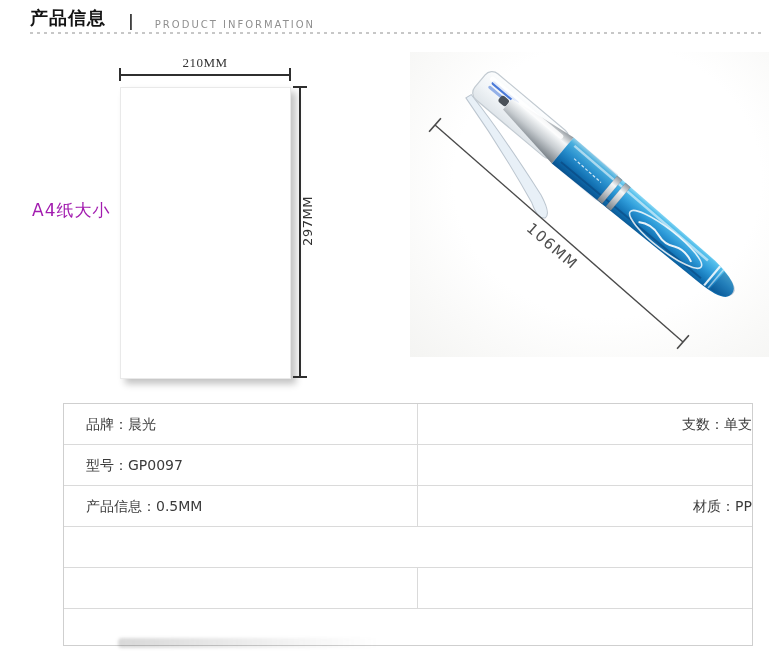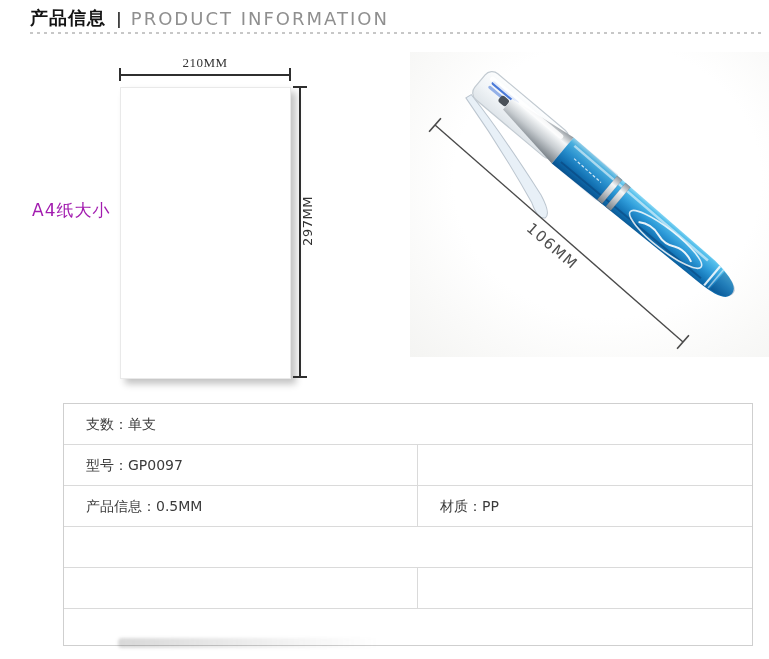--- a/index.html
+++ b/index.html
@@ -2,24 +2,24 @@
 <html><head>
 <meta charset="utf-8">
 <style>
   html,body{margin:0;padding:0;background:#ffffff;}
   #page{
     position:relative;width:769px;height:659px;background:#ffffff;
     overflow:hidden;
     font-family:"DejaVu Sans","Liberation Sans",sans-serif;
   }
   
-  .header{position:absolute;left:30px;top:6px;display:flex;align-items:center;white-space:nowrap;}
+  .header{position:absolute;left:30px;top:6px;display:flex;align-items:flex-end;white-space:nowrap;gap:12px;}
   .header .zh{font-size:18px;font-weight:bold;color:#141414;letter-spacing:1px;}
   .header .sep{font-size:16px;font-weight:bold;color:#3a3a3a;margin:0 9px 0 10px;}
-  .header .en{font-size:18px;color:#8f8f8f;letter-spacing:2px;}
+  .header .en{font-size:10px;color:#8f8f8f;letter-spacing:2px;}
   .dashed-divider{
     position:absolute;left:30px;top:32px;width:733px;height:2px;
     background:repeating-linear-gradient(90deg,#c7c7c7 0 3px,transparent 3px 7px);
   }
   
   .a4-paper{
     position:absolute;left:120px;top:87px;width:169px;height:290px;
     background:#ffffff;border:1px solid #e9e9e9;
     box-shadow:5px 5px 7px rgba(0,0,0,0.24);
   }
@@ -41,21 +41,21 @@
   }
   
   .spec-table{
     position:absolute;left:63px;top:403px;width:690px;
     border:1px solid #cfcfcf;box-sizing:border-box;background:#fff;
     font-size:14px;color:#3b3b3b;
   }
   .spec-row{display:flex;height:40px;border-bottom:1px solid #dadada;}
   .spec-cell{line-height:40px;padding-left:22px;box-sizing:border-box;overflow:hidden;white-space:nowrap;}
   .spec-cell.left{width:354px;border-right:1px solid #dadada;}
-  .spec-cell.right{flex:1;}
+  .spec-cell.right{flex:1;text-align:right;}
   .spec-footer-row{height:36px;}
   
   .watermark-smudge{
     position:absolute;left:118px;top:638px;width:275px;height:10px;border-radius:4px;
     background:linear-gradient(90deg,rgba(60,60,60,0.20),rgba(60,60,60,0.08) 55%,rgba(60,60,60,0) 95%);
     filter:blur(1.5px);
   }
 </style>
 </head>
 <body>
@@ -145,20 +145,21 @@
         <line x1="25" y1="73" x2="273" y2="290" stroke="#4a4a4a" stroke-width="1.4"></line>
         <line x1="19.1" y1="79.8" x2="30.9" y2="66.2" stroke="#4a4a4a" stroke-width="1.6"></line>
         <line x1="267.1" y1="296.8" x2="278.9" y2="283.2" stroke="#4a4a4a" stroke-width="1.6"></line>
         <text transform="translate(139,198) rotate(41)" text-anchor="middle" font-size="15" letter-spacing="1.5" fill="#4f4f4f">106MM</text>
       </g>
     </svg>
   </div>
 
   <div class="spec-table">
     <div class="spec-row">
+      <div class="spec-cell left">品牌：晨光</div>
       <div class="spec-cell right">支数：单支</div>
     </div>
     <div class="spec-row">
       <div class="spec-cell left">型号：GP0097</div>
     </div>
     <div class="spec-row">
       <div class="spec-cell left">产品信息：0.5MM</div>
       <div class="spec-cell right">材质：PP</div>
     </div>
     <div class="spec-row">

